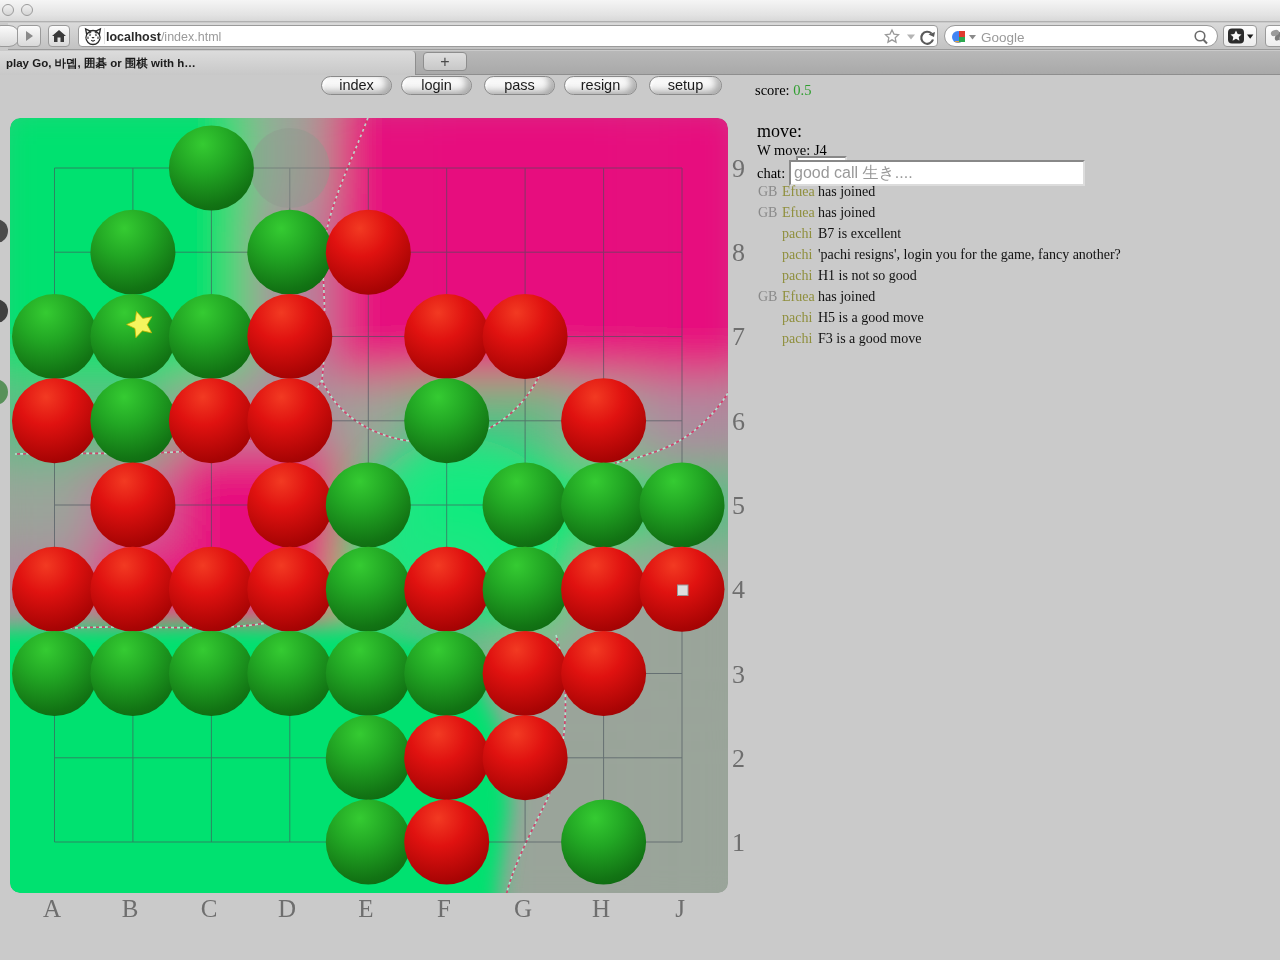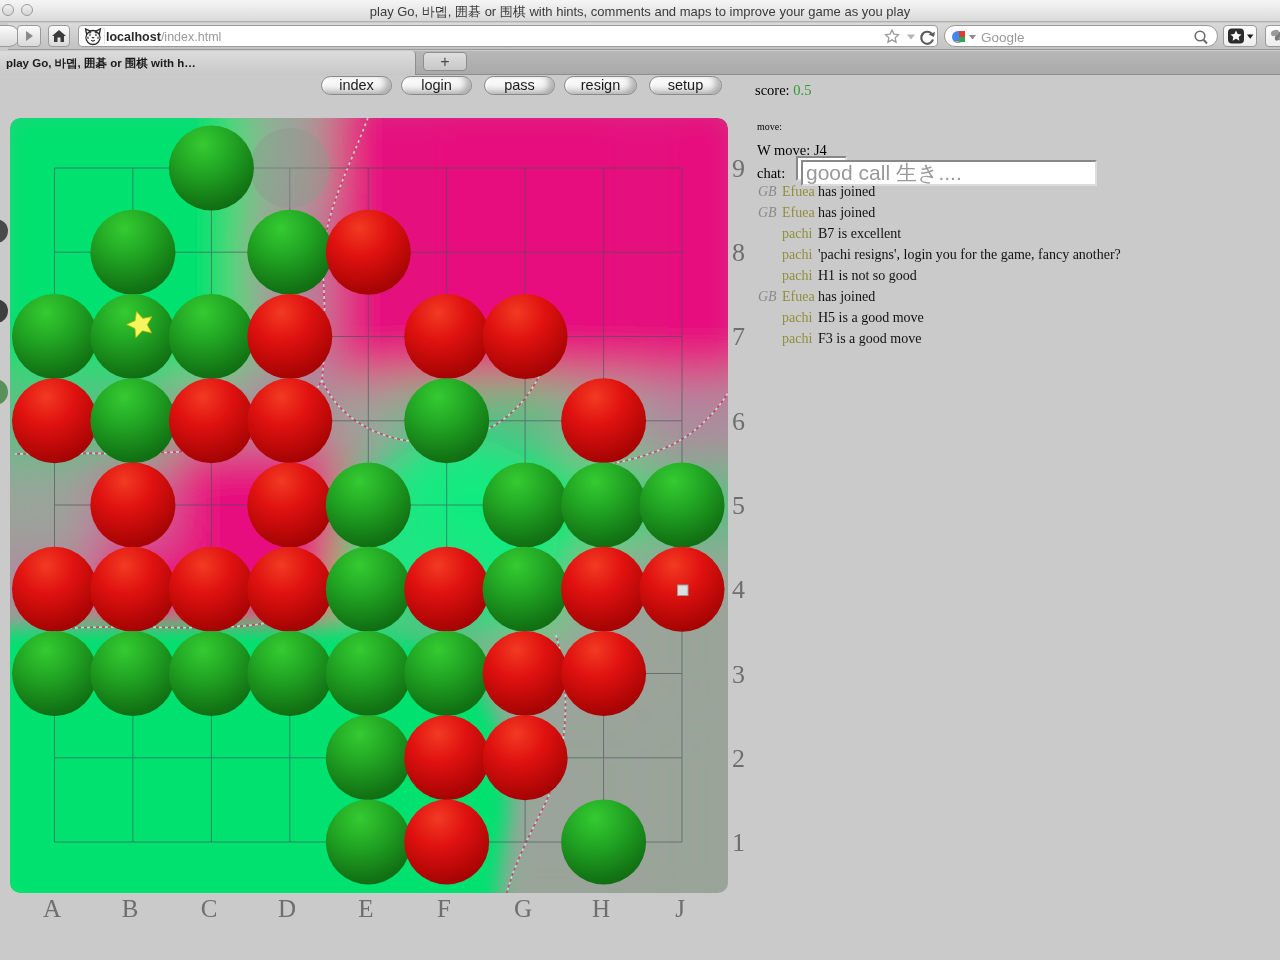--- a/index.html
+++ b/index.html
@@ -33,31 +33,30 @@
   box-shadow:inset -5px -2px 6px rgba(110,110,110,0.5), inset 2px 2px 2px rgba(255,255,255,0.95);
   font-size:14.5px; color:#1a1a1a; text-align:center; line-height:17px;
   font-family:"Liberation Sans",sans-serif; }
 .serif { font-family:"Liberation Serif",serif; }
 .rlab { position:absolute; left:732px; width:20px; font-family:"Liberation Serif",serif;
   font-size:26px; color:#6e6e6e; }
 .clab { position:absolute; top:895px; width:40px; text-align:center;
   font-family:"Liberation Serif",serif; font-size:25px; color:#6e6e6e; }
 .cl { position:absolute; left:758px; width:520px; font-family:"Liberation Serif",serif;
   font-size:14px; color:#111; white-space:nowrap; }
-.cl .gb { position:absolute; left:0; color:#8a8a8a;font-style:italic; }
+.cl .gb { position:absolute; left:0; color:#8a8a8a; }
 .cl .nick { position:absolute; left:24px; color:#8f8f3d; }
 .cl .msg { position:absolute; left:60px; }
 input { position:absolute; border:2px inset #dcdcdc; background:#fff;
   font-family:"Liberation Sans",sans-serif; color:#999; padding:0 3px; }
 </style></head>
 <body>
 <div id="titlebar">
   <div class="winbtn" style="left:2px"></div>
   <div class="winbtn" style="left:21px"></div>
-  <div class="t">play Go, 바뎹, 囲碁 or 围棋 with hints, comments and maps to improve your game as you play</div>
 </div>
 <div id="toolbar">
   <div class="tbtn" style="left:-18px;width:30px;border-radius:12px"></div>
   <div class="tbtn" style="left:9px;width:24px"><svg width="22" height="20">
         <path d="M8,5 L15,10 L8,15 z" fill="#8a8a8a"></path>
       </svg></div>
   <div class="tbtn" style="left:40px;width:22px"><svg width="20" height="20">
         <path d="M10,4 L17,10 L15,10 L15,16 L11.5,16 L11.5,11.5 L8.5,11.5 L8.5,16 L5,16 L5,10 L3,10 z" fill="#3a3a3a"></path>
       </svg></div>
   <div id="urlfield">
@@ -117,25 +116,25 @@
   <div id="plustab">+</div>
 </div>
 
 <div class="abtn" style="left:321px;width:71px">index</div>
 <div class="abtn" style="left:401px;width:71px">login</div>
 <div class="abtn" style="left:484px;width:71px">pass</div>
 <div class="abtn" style="left:564px;width:73px">resign</div>
 <div class="abtn" style="left:649px;width:73px">setup</div>
 
 <div class="serif" style="position:absolute;left:755px;top:82px;font-size:14.5px">score: <span style="color:#2f9e2f">0.5</span></div>
-<div class="serif" style="position:absolute;left:757px;top:121px;font-size:10px">move:</div>
+<div class="serif" style="position:absolute;left:757px;top:121px;font-size:18px">move:</div>
 <input style="left: 796px; top: 116px; width: 51px; height: 25px; font-size: 16px; margin-top: 40px;" value="Q16">
 <div class="serif" style="position:absolute;left:757px;top:142px;font-size:14.5px">W move: J4</div>
 <div class="serif" style="position:absolute;left:757px;top:165px;font-size:14.5px">chat:</div>
-<input style="left: 789px; top: 160px; width: 296px; height: 26px; font-size: 21px; margin-left: 12px;" value="good call 生き....">
+<input style="left: 789px; top: 160px; width: 296px; height: 26px; font-size: 16px;" value="good call 生き....">
 
 <div class="cl" style="top:184px">
     <span class="gb">GB</span>
     <span class="nick">Efuea</span>
     <span class="msg">has joined</span>
   </div>
 <div class="cl" style="top:205px">
     <span class="gb">GB</span>
     <span class="nick">Efuea</span>
     <span class="msg">has joined</span>

